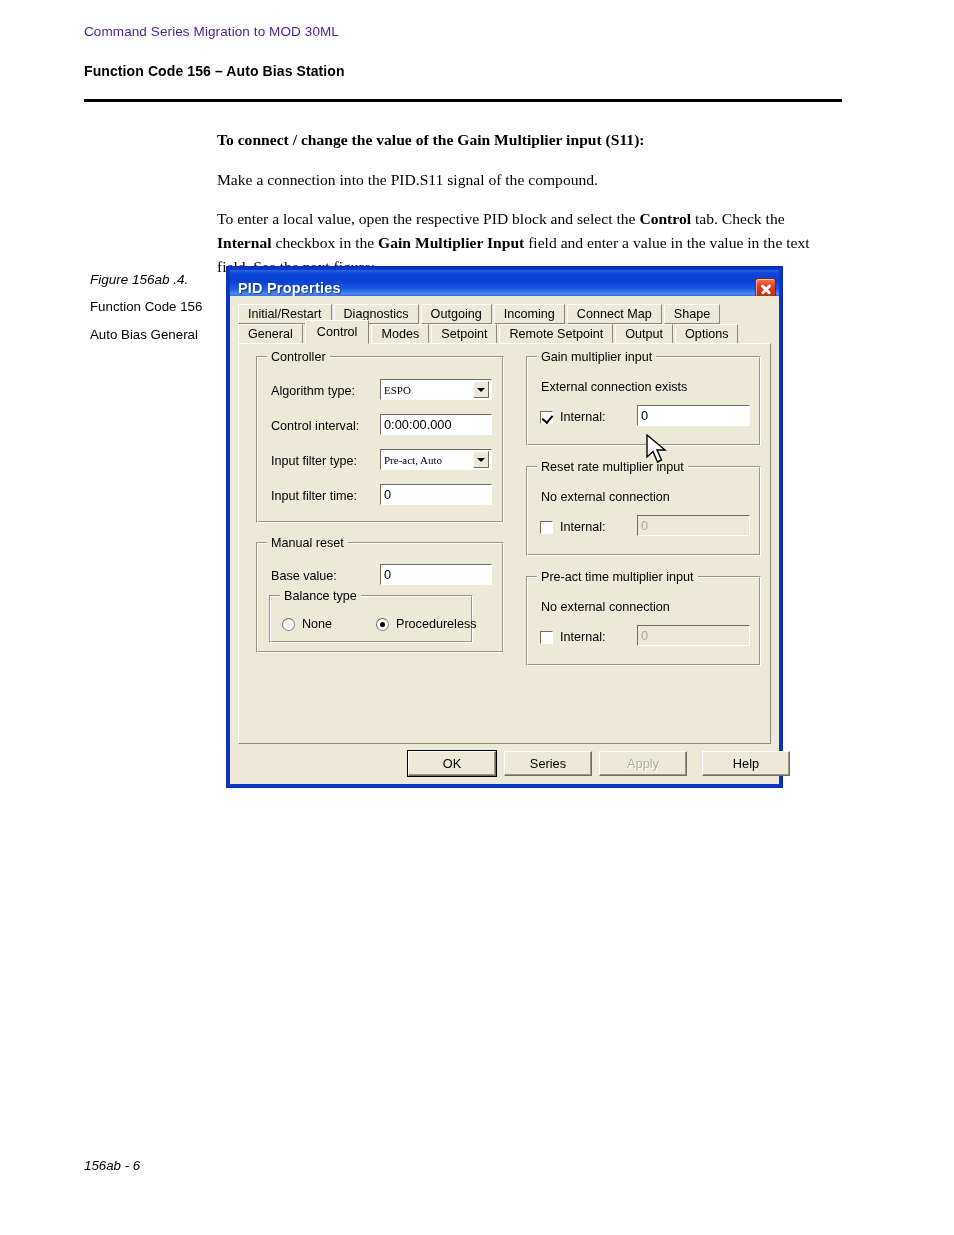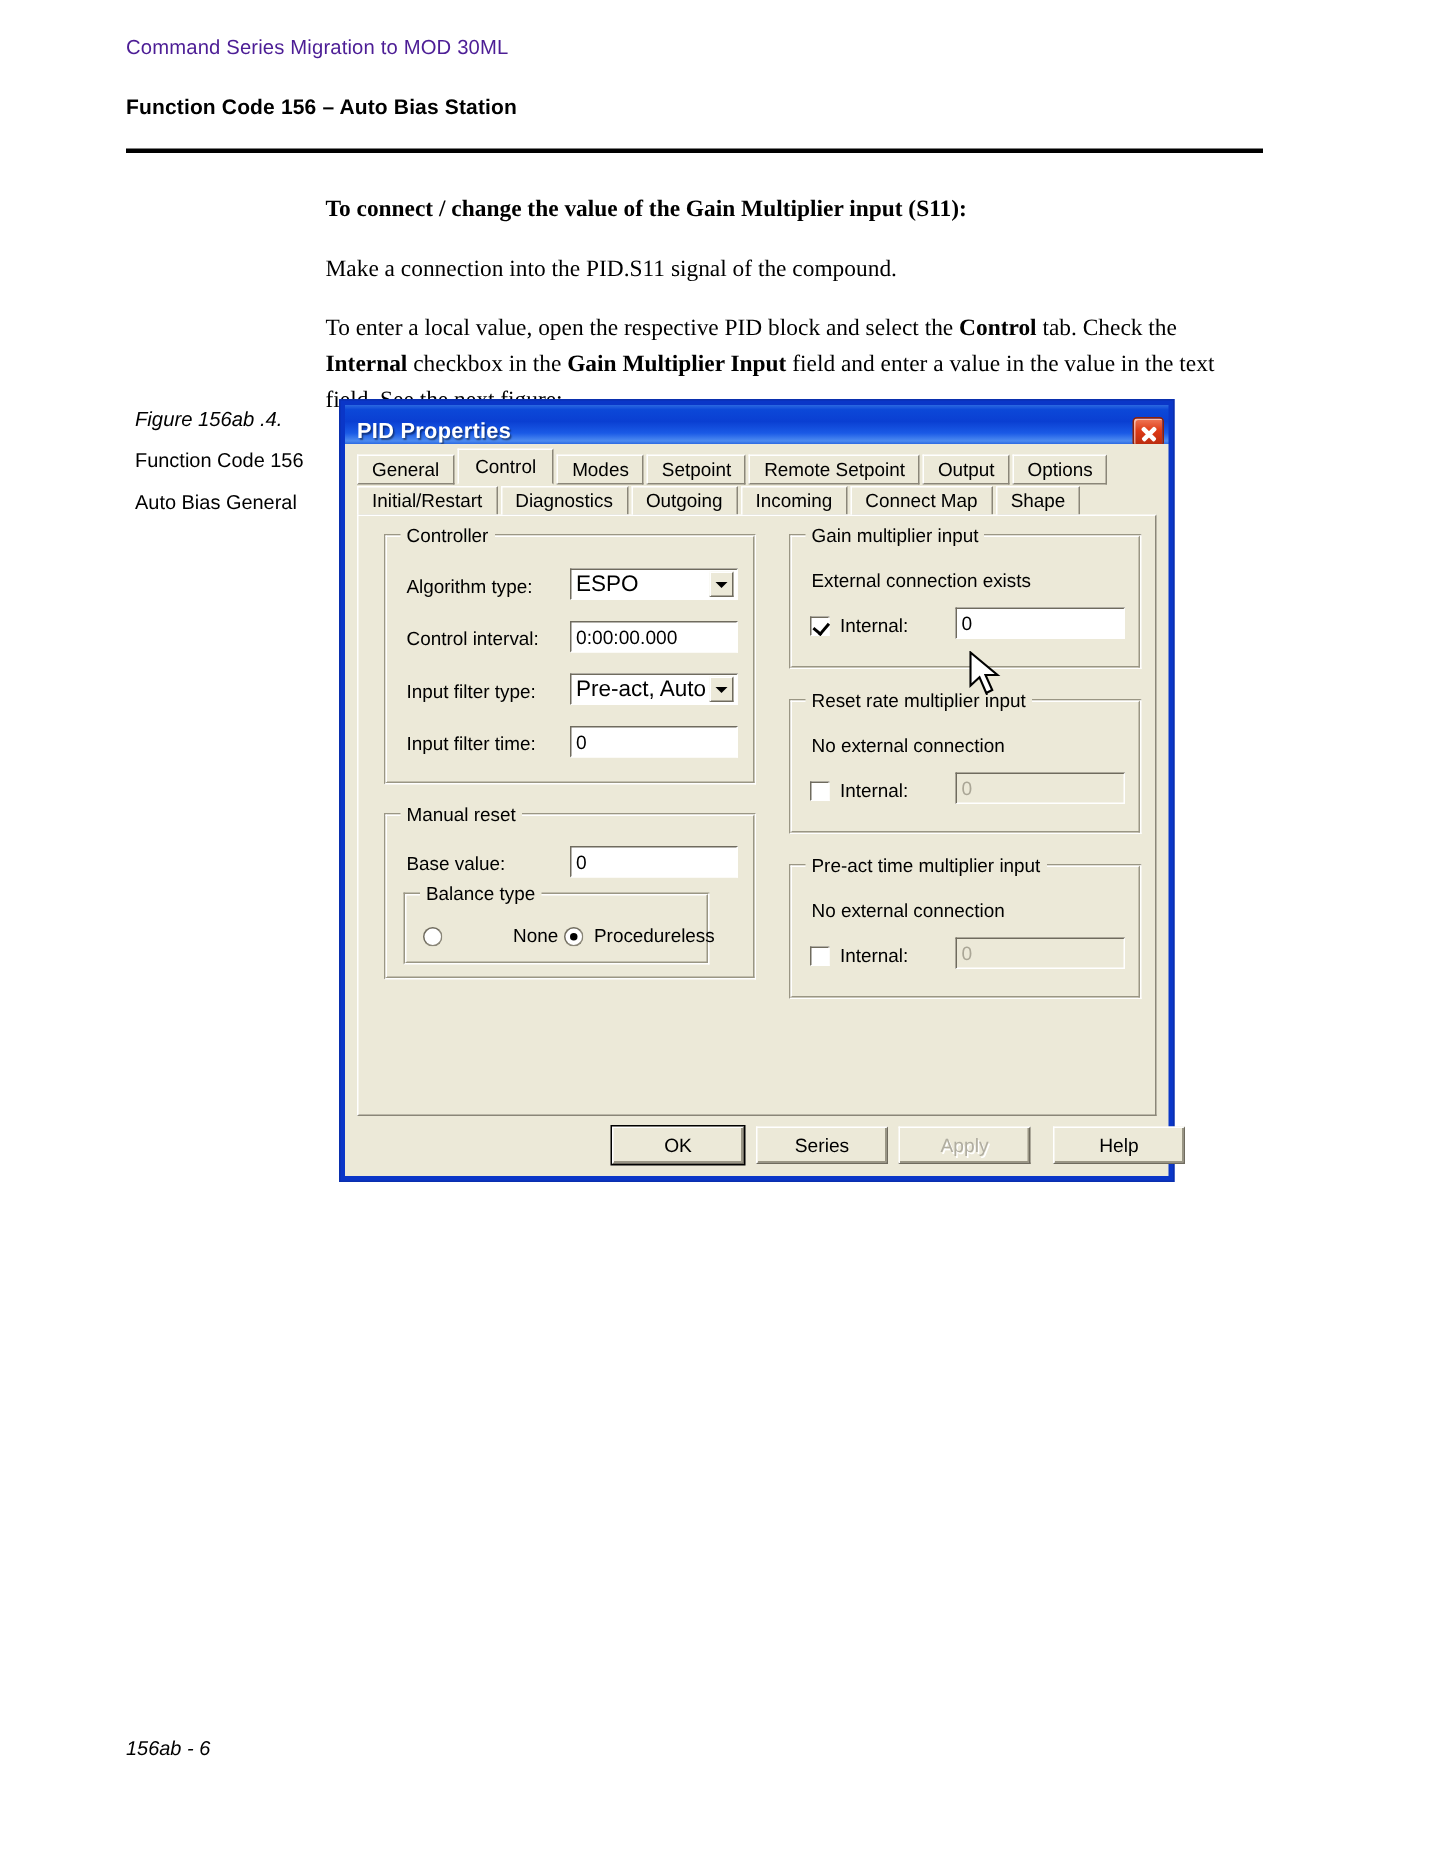--- a/index.html
+++ b/index.html
@@ -191,22 +191,22 @@
     background: #ffffff;
     border: 1px solid #8a8678;
     border-top-color: #6f6b5e;
     border-left-color: #6f6b5e;
     border-right-color: #ffffff;
     border-bottom-color: #ffffff;
     display: flex; align-items: center;
     cursor: pointer;
   }
   .combo .cval {
-    flex: 1; padding-left: 3px; font-size: 15px; color: #000;
-    white-space: nowrap; overflow: hidden;
+    flex: 1; padding-left: 3px; font-size: 11px; color: #000;
+    white-space: nowrap; overflow: hidden; font-family: Liberation Serif, serif;
   }
   .combo .cbtn {
     width: 16px; height: 17px; margin-right: 2px;
     background: #ece9d8;
     border: 1px solid #ffffff;
     border-right-color: #6f6b5e;
     border-bottom-color: #6f6b5e;
     position: relative;
   }
   .combo .cbtn::after {
@@ -310,37 +310,37 @@
 <div class="dialog">
 
   <div class="titlebar">
     <div class="titlebar-text">PID Properties</div>
     <div class="btn-close"></div>
   </div>
 
   <div class="dlg-body">
 
     <div class="tabstrip">
+      <div class="tabrow row1">
+        <div class="tab">Initial/Restart</div>
+        <div class="tab">Diagnostics</div>
+        <div class="tab">Outgoing</div>
+        <div class="tab">Incoming</div>
+        <div class="tab">Connect Map</div>
+        <div class="tab">Shape</div>
+      </div>
       <div class="tabrow row2">
         <div class="tab">General</div>
         <div class="tab sel">Control</div>
         <div class="tab">Modes</div>
         <div class="tab">Setpoint</div>
         <div class="tab">Remote Setpoint</div>
         <div class="tab">Output</div>
         <div class="tab">Options</div>
       </div>
-      <div class="tabrow row1">
-        <div class="tab">Initial/Restart</div>
-        <div class="tab">Diagnostics</div>
-        <div class="tab">Outgoing</div>
-        <div class="tab">Incoming</div>
-        <div class="tab">Connect Map</div>
-        <div class="tab">Shape</div>
-      </div>
     </div>
 
     <div class="tabpanel">
 
       <div class="group" style="left:17px; top:12px; width:248px; height:167px;">
         <div class="ginner">
           <div class="glabel">Controller</div>
 
           <div class="lbl" style="left:13px; top:26px;">Algorithm type:</div>
           <div class="combo" style="left:122px; top:21px; width:112px;">
@@ -365,21 +365,21 @@
       <div class="group" style="left:17px; top:198px; width:248px; height:111px;">
         <div class="ginner">
           <div class="glabel">Manual reset</div>
 
           <div class="lbl" style="left:13px; top:25px;">Base value:</div>
           <div class="field" style="left:122px; top:20px; width:112px;">0</div>
 
           <div class="group" style="left:11px; top:51px; width:204px; height:48px;">
             <div class="ginner">
               <div class="glabel">Balance type</div>
-              <div class="radiorow" style="left:11px; top:20px;gap:40px;">
+              <div class="radiorow" style="left:11px; top:20px;">
                 <span class="radio off"></span>
                 <span class="rtext">None</span>
               </div>
               <div class="radiorow" style="left:105px; top:20px;">
                 <span class="radio on"></span>
                 <span class="rtext">Procedureless</span>
               </div>
             </div>
           </div>
         </div>

